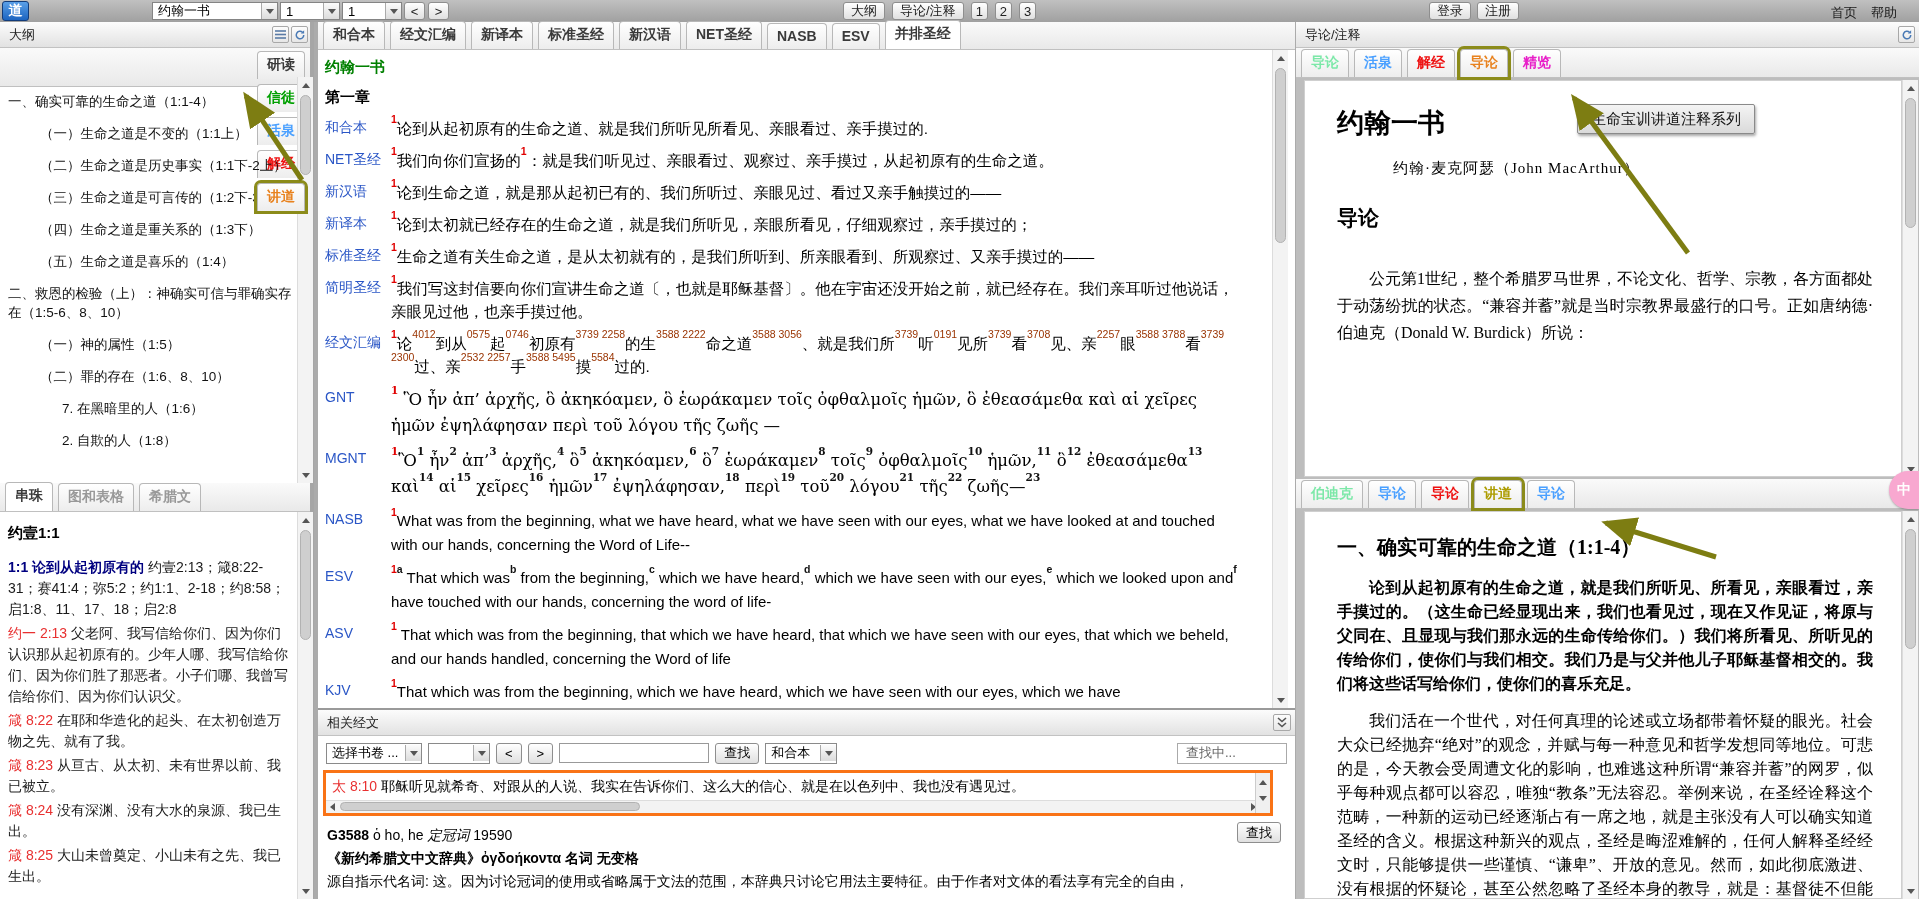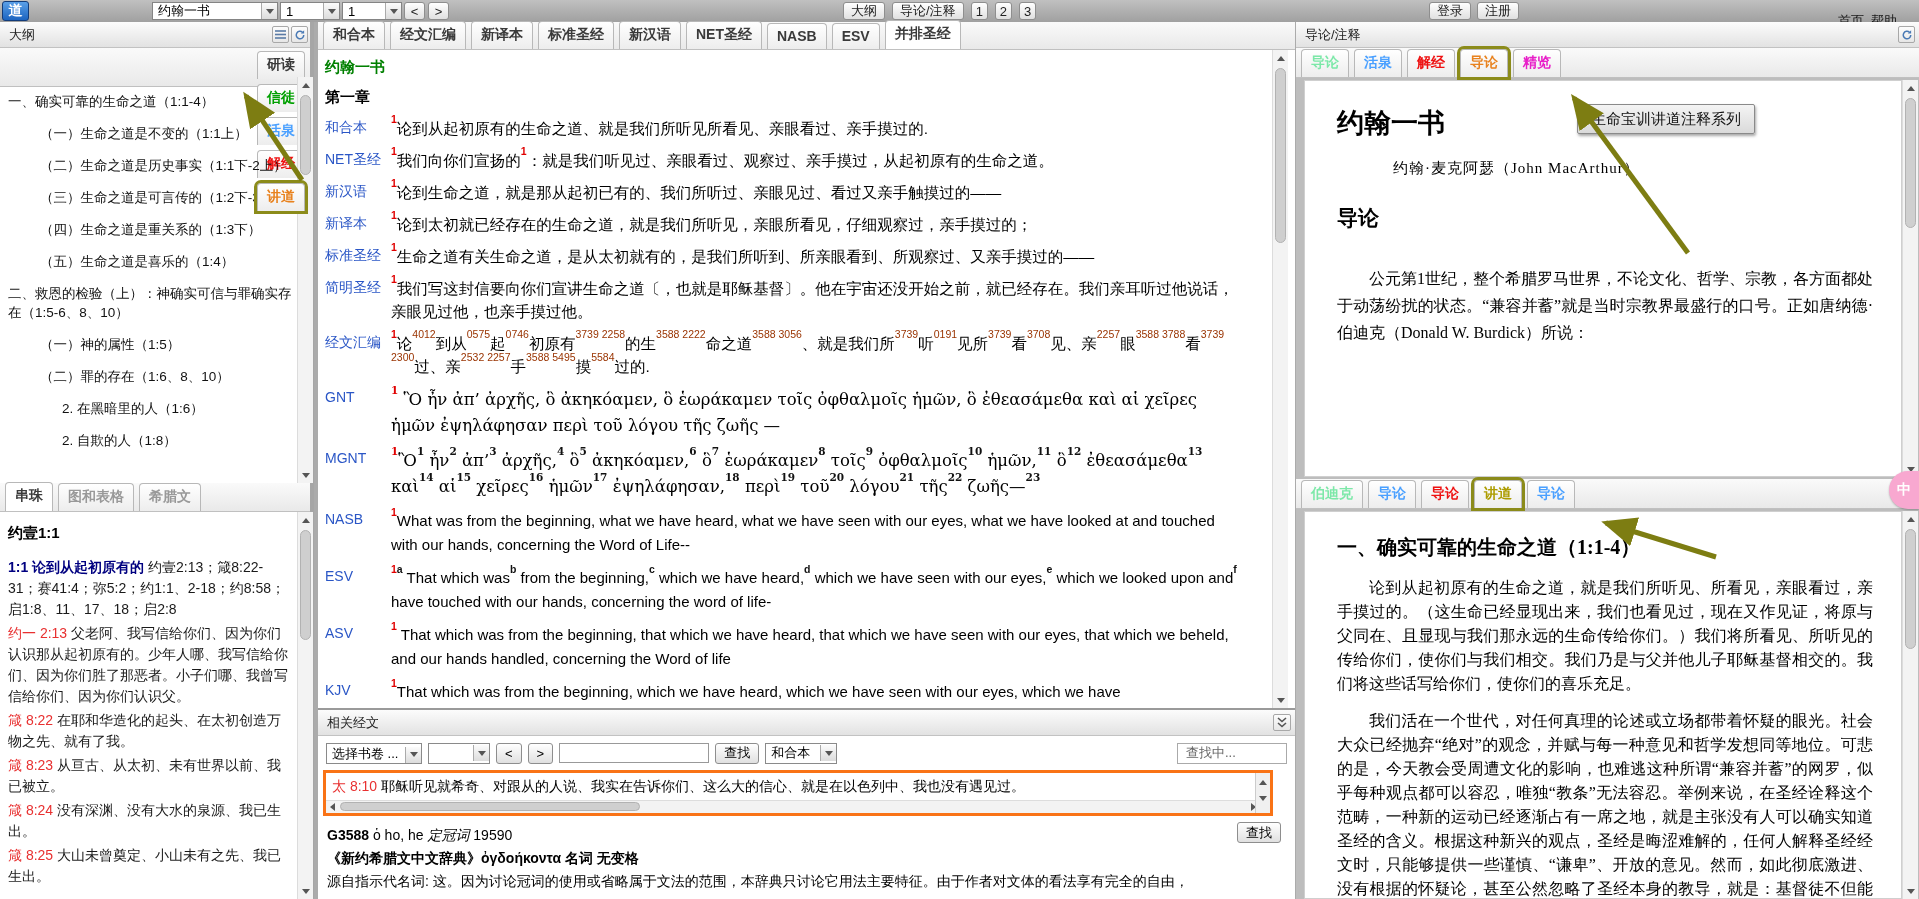--- a/index.html
+++ b/index.html
@@ -13,21 +13,21 @@
   .tb-sel {position:absolute;top:2px;height:18px;background:#fff;border:1px solid #848484;display:flex;align-items:center;justify-content:space-between;font-size:13px;padding-left:5px;}
   .sel-arrow {width:16px;height:16px;background:linear-gradient(#fbfbfb,#dcdcdc);border-left:1px solid #aaa;display:flex;align-items:center;justify-content:center;flex:none;}
   .tri-down {width:0;height:0;border-left:4px solid transparent;border-right:4px solid transparent;border-top:5px solid #555;}
   .tri-up {width:0;height:0;border-left:4px solid transparent;border-right:4px solid transparent;border-bottom:5px solid #555;}
   .tri-left {width:0;height:0;border-top:4px solid transparent;border-bottom:4px solid transparent;border-right:5px solid #555;}
   .tri-right {width:0;height:0;border-top:4px solid transparent;border-bottom:4px solid transparent;border-left:5px solid #555;}
   .tb-btn {display:inline-flex;align-items:center;justify-content:center;height:18px;background:linear-gradient(#fff,#e0e0e0);border:1px solid #8e8e8e;border-radius:3px;font-size:13px;color:#222;padding:0 7px;white-space:nowrap;}
   .tb-center {position:absolute;left:843px;top:2px;display:flex;gap:7px;align-items:center;}
   .tb-num {padding:0 4px;min-width:16px;}
   .tb-auth {position:absolute;left:1429px;top:2px;display:flex;gap:6px;}
-  .tb-links {position:absolute;right:22px;top:12px;font-size:13px;color:#1a1a1a;display:flex;gap:7px;}
+  .tb-links {position:absolute;right:22px;top:4px;font-size:13px;color:#1a1a1a;display:flex;gap:14px;}
 
   
   .panel {position:absolute;background:#fff;}
   .phead {position:absolute;left:0;right:0;top:0;height:26px;background:linear-gradient(#fcfcfc,#e2e2e2);border-bottom:1px solid #c2c2c2;font-size:13px;color:#222;line-height:25px;padding-left:9px;}
   .icon-btn {position:absolute;width:17px;height:17px;top:4px;background:linear-gradient(#fdfdfd,#e6e6e6);border:1px solid #a8a8a8;border-radius:2px;display:flex;align-items:center;justify-content:center;}
   .tabstrip {position:absolute;left:0;right:0;background:linear-gradient(#fafafa,#e9e9e9);border-bottom:1px solid #c0c0c0;display:flex;align-items:flex-end;padding:3px 5px 0 5px;gap:5px;}
   .tab {border:1px solid #b8b8b8;border-bottom:none;border-radius:4px 4px 0 0;background:linear-gradient(#ffffff,#ededed);font-size:14px;font-weight:bold;padding:4px 9px 5px;white-space:nowrap;position:relative;}
   .tab.active {background:#fff;padding-bottom:6px;}
   .tab.boxed {outline:3px solid #8b8b1a;z-index:2;}
   .c-dark{color:#3a3a3a}.c-green{color:#00a000}.c-blue{color:#4aa0ff}.c-red{color:#ee1111}
@@ -85,21 +85,21 @@
   .rc {position:absolute;left:8px;width:598px;background:#fff;border:1px solid #cfcfcf;overflow:hidden;}
   .rc1 {top:58px;height:397px;padding:14px 28px 0 32px;}
   .rc2 {top:489px;height:388px;padding:0 28px 0 32px;}
   .r-book {font-size:27px;font-weight:bold;margin-top:10px;}
   .r-author {font-family:"Liberation Serif","DejaVu Serif",serif;font-size:15px;margin:18px 0 0 56px;letter-spacing:1px;}
   .r-h2 {font-size:21px;font-weight:bold;margin-top:26px;}
   .serif {font-family:"Liberation Serif","DejaVu Serif",serif;}
   .r-p1 {margin-top:33px;font-size:16px;line-height:27px;text-indent:2em;text-align:justify;}
   .r-quote {margin:14px 26px 0 30px;font-size:16px;line-height:38px;text-align:justify;}
   .r-h3 {font-size:20px;font-weight:bold;margin-top:22px;}
-  .r-bold {margin-top:15px;font-size:16px;font-weight:normal;line-height:24px;text-indent:2em;text-align:justify;}
+  .r-bold {margin-top:15px;font-size:16px;font-weight:bold;line-height:24px;text-indent:2em;text-align:justify;}
   .r-p2 {margin-top:13px;font-size:16px;line-height:24px;text-indent:2em;text-align:justify;}
   .tooltip {position:absolute;left:281px;top:82px;width:178px;height:30px;background:linear-gradient(#f4f4f4,#dadada);border:1px solid #8a8a8a;border-radius:2px;box-shadow:1px 2px 3px rgba(0,0,0,.35);display:flex;align-items:center;justify-content:center;font-size:15px;color:#111;z-index:5;}
   .float-cn {position:absolute;left:593px;top:449px;width:30px;height:38px;background:#f8a8d0;border-radius:19px 0 0 19px;color:#fff;font-weight:bold;font-size:14px;display:flex;align-items:center;justify-content:center;z-index:6;box-shadow:0 1px 2px rgba(0,0,0,.25);}
 
   .overlay {position:absolute;left:0;top:0;width:1919px;height:899px;pointer-events:none;z-index:9;}
 </style>
 </head>
 <body>
 
 <div class="topbar">
@@ -170,21 +170,21 @@
   <div class="outline">
     <div class="oitem lvl0">一、确实可靠的生命之道（1:1-4）</div>
     <div class="oitem lvl1">（一）生命之道是不变的（1:1上）</div>
     <div class="oitem lvl1">（二）生命之道是历史事实（1:1下-2上）</div>
     <div class="oitem lvl1">（三）生命之道是可言传的（1:2下-3上）</div>
     <div class="oitem lvl1">（四）生命之道是重关系的（1:3下）</div>
     <div class="oitem lvl1">（五）生命之道是喜乐的（1:4）</div>
     <div class="oitem lvl0">二、救恩的检验（上）：神确实可信与罪确实存在（1:5-6、8、10）</div>
     <div class="oitem lvl1">（一）神的属性（1:5）</div>
     <div class="oitem lvl1">（二）罪的存在（1:6、8、10）</div>
-    <div class="oitem lvl2">2. 在黑暗里的人（1:6）</div>
+    <div class="oitem lvl2">7. 在黑暗里的人（1:6）</div>
     <div class="oitem lvl2">2. 自欺的人（1:8）</div>
   </div>
   <div class="vscroll" style="left:297px;top:55px;height:406px;">
     <span class="sarrow" style="top:1px;">
         <span class="tri-up"></span>
       </span>
     <div class="sthumb" style="top:18px;height:80px;"></div>
     <span class="sarrow" style="bottom:1px;">
         <span class="tri-down"></span>
       </span>
@@ -298,21 +298,21 @@
       <span class="icon-btn" style="right:4px;width:18px;">
         <svg width="10" height="11" viewBox="0 0 10 11">
             <g fill="none" stroke="#555" stroke-width="1.6">
               <polyline points="1,1 5,4.5 9,1"></polyline>
               <polyline points="1,6 5,9.5 9,6"></polyline>
             </g>
           </svg>
       </span>
     </div>
     <div class="rel-toolbar">
-      <span class="r-sel" style="width:96px;align-items:flex-end;">
+      <span class="r-sel" style="width:96px;">
         <span>选择书卷 ...</span>
         <span class="sel-arrow">
             <span class="tri-down"></span>
           </span>
       </span>
       <span class="r-sel" style="width:62px;">
         <span></span>
         <span class="sel-arrow">
             <span class="tri-down"></span>
           </span>

